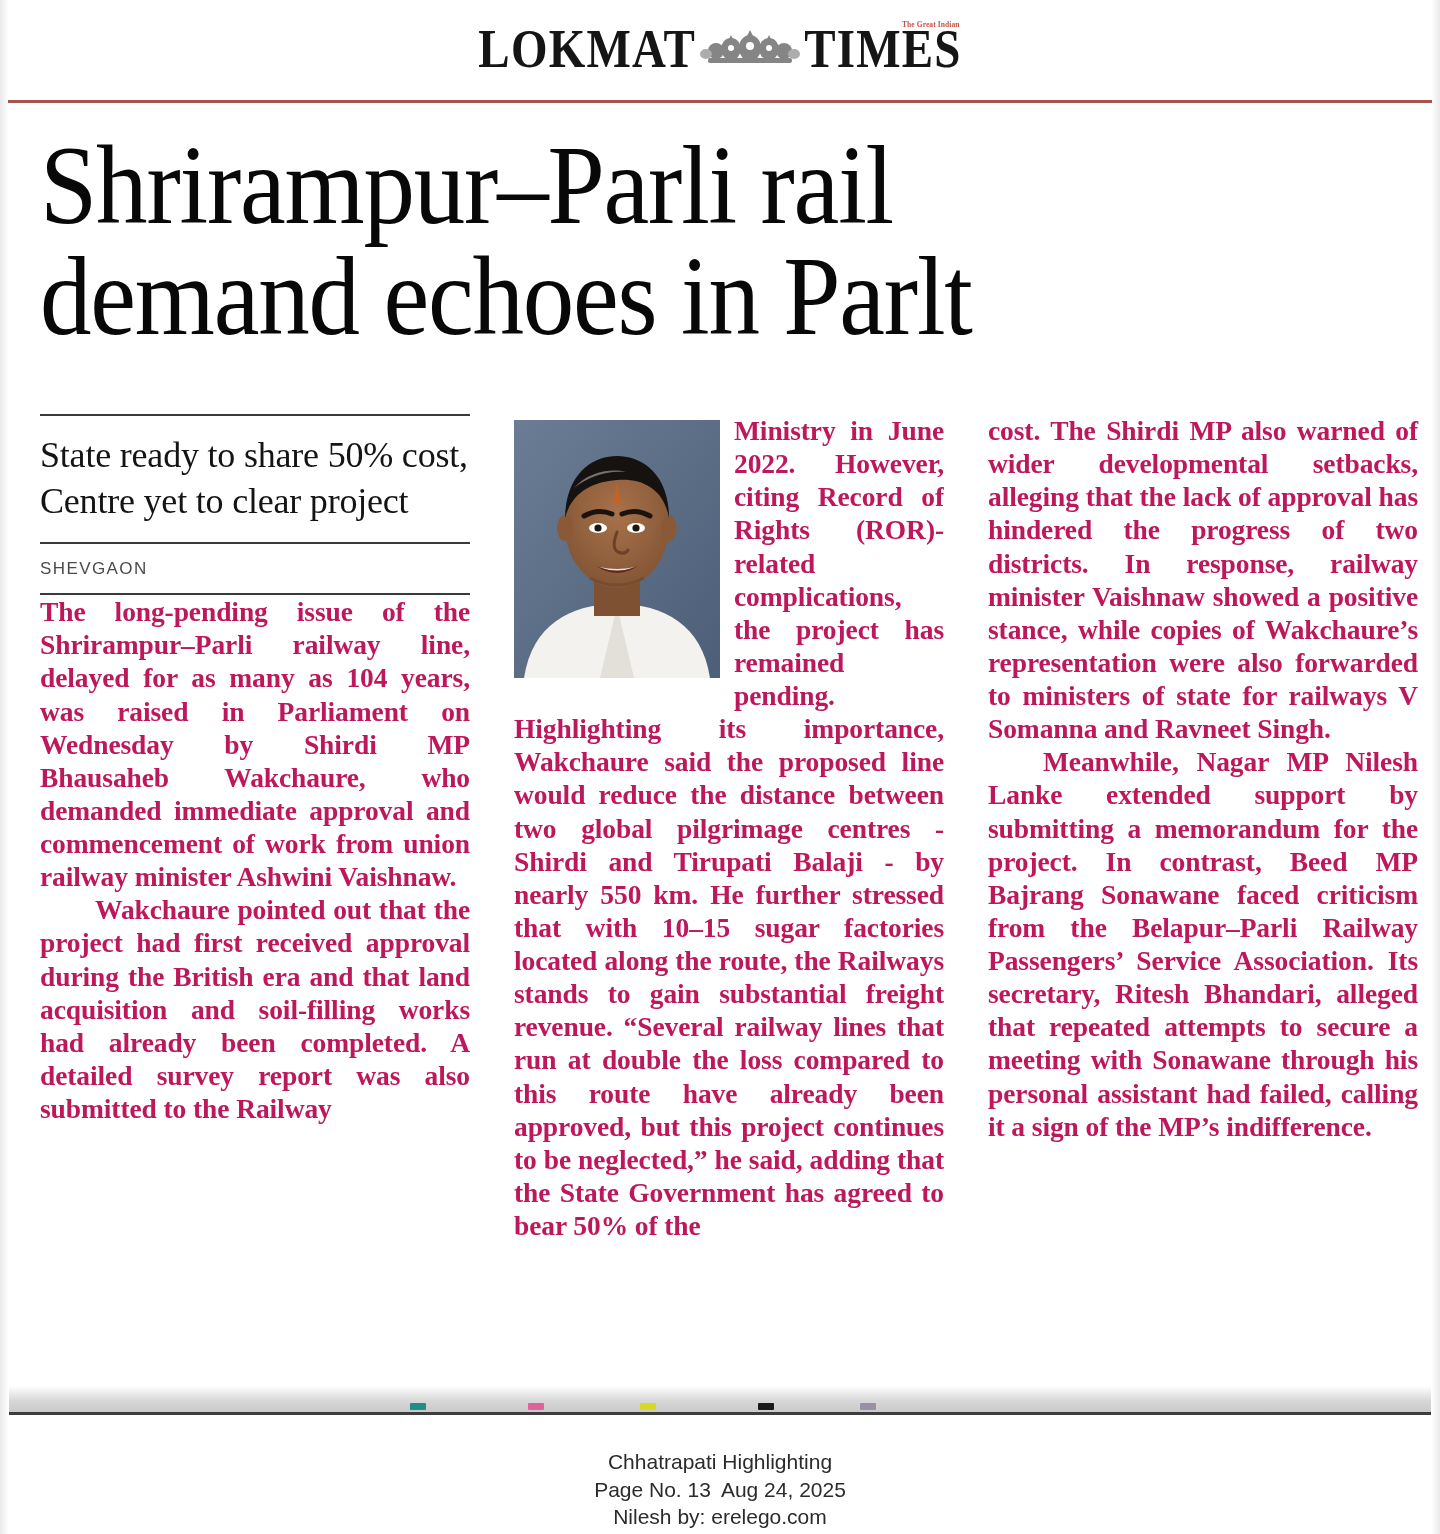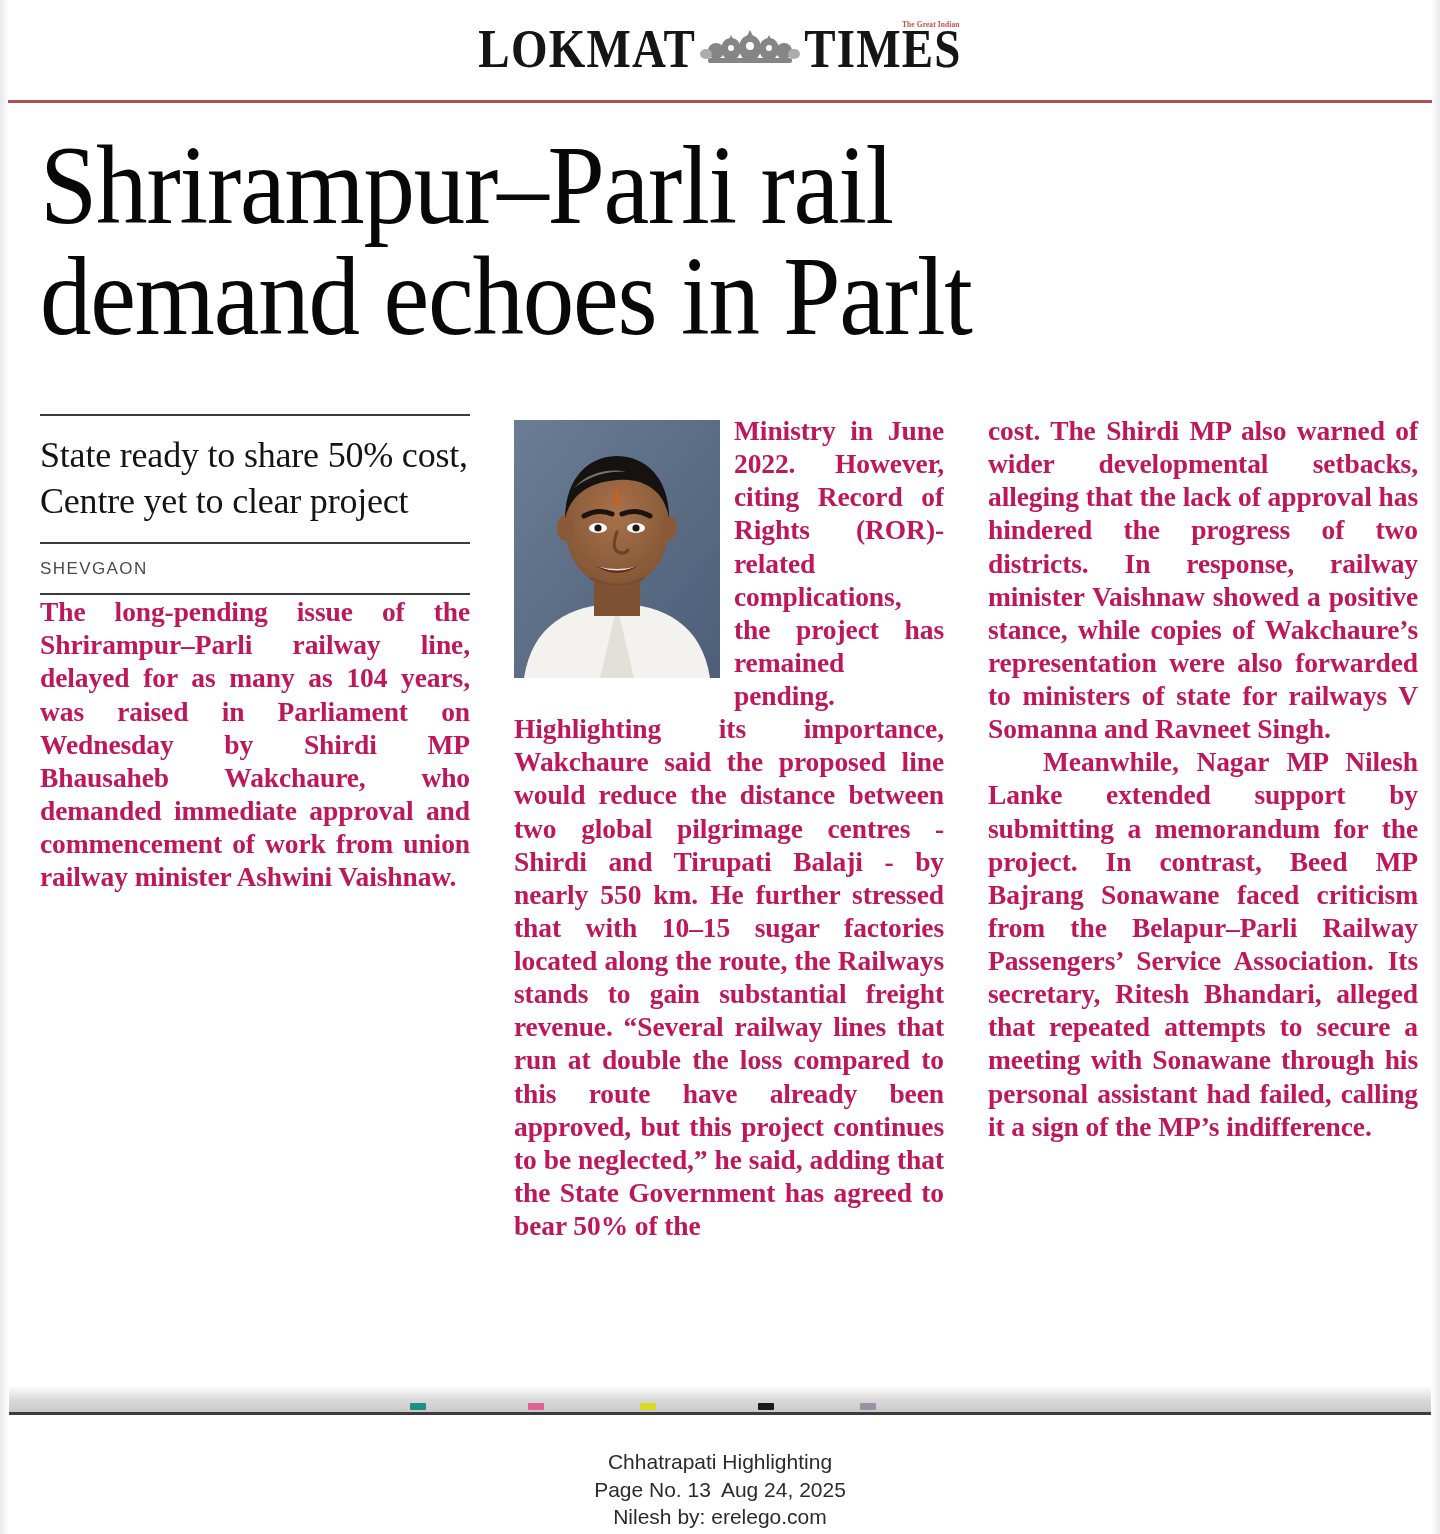--- a/index.html
+++ b/index.html
@@ -275,20 +275,21 @@
     <div class="cols">
 
       <div class="col">
         <div class="rule-thin"></div>
         <div class="deck">State ready to share 50% cost, Centre yet to clear project</div>
         <div class="rule-thin"></div>
         <div class="dateline">SHEVGAON</div>
         <div class="rule-thin"></div>
         <div class="body-text">
           <p>The long-pending issue of the Shrirampur–Parli railway line, delayed for as many as 104 years, was raised in Parliament on Wednesday by Shirdi MP Bhausaheb Wakchaure, who demanded immediate approval and commencement of work from union railway minister Ashwini Vaishnaw.</p>
+          <p class="indent">Wakchaure pointed out that the project had first received approval during the British era and that land acquisition and soil-filling works had already been completed. A detailed survey report was also submitted to the Railway</p>
         </div>
       </div>
 
       <div class="col">
         <div class="col2-top">
           <div class="photo">
             <svg viewBox="0 0 206 258" xmlns="http://www.w3.org/2000/svg" preserveAspectRatio="none">
               <defs>
                 <linearGradient id="bg" x1="0" y1="0" x2="1" y2="1">
                   <stop offset="0%" stop-color="#6a7d94"></stop>

